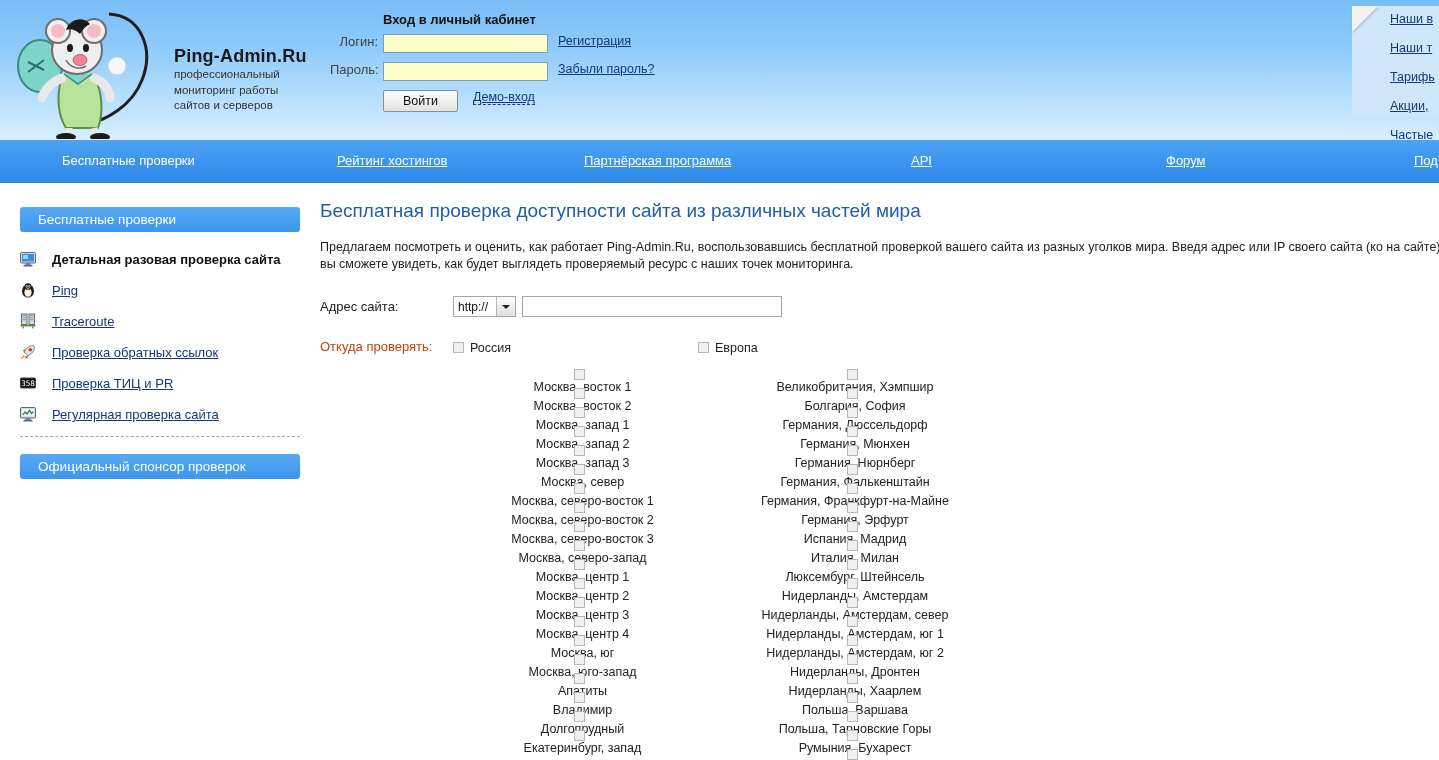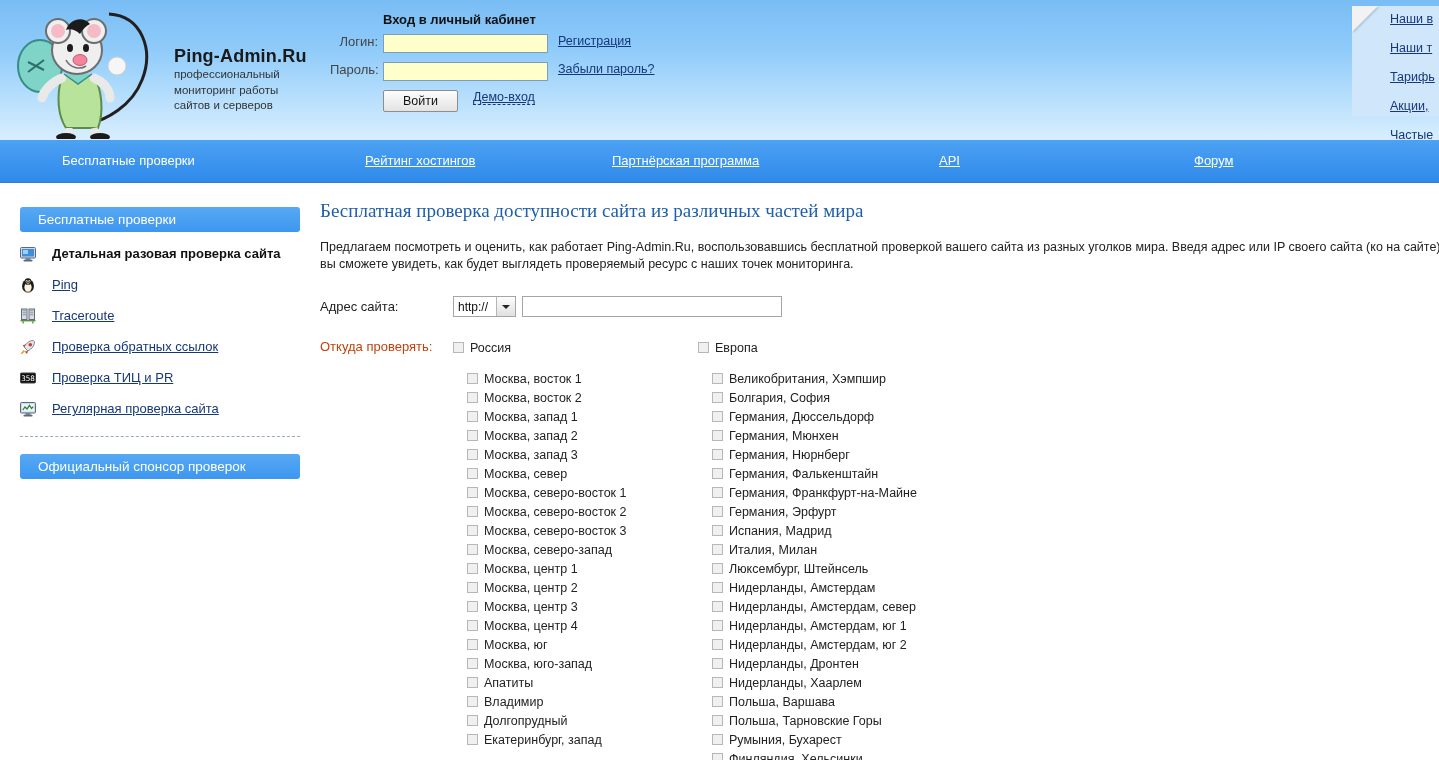--- a/index.html
+++ b/index.html
@@ -56,48 +56,48 @@
   
   .nav{
     position:relative;width:1439px;height:42px;
     background:linear-gradient(to bottom,#4da2f2 0%,#3d95ef 50%,#2f8ae9 100%);
     border-bottom:1px solid #2d7fd6;
   }
   .nav-inner{position:relative;height:42px;}
   .nav-item{
     position:absolute;top:13px;font-size:13px;color:#ffffff;white-space:nowrap;
   }
-  .nav-item.link{margin-left:28px;}
+  .nav-item.link{}
   .nav-item.current{font-weight:normal;text-decoration:none;}
 
   
   .page{position:relative;width:1439px;height:578px;background:#fff;}
 
   
   .sidebar{position:absolute;left:20px;top:24px;width:280px;}
   .side-head{
     width:280px;height:25px;line-height:25px;border-radius:3px;
     background:linear-gradient(to bottom,#56a9f3,#3d96ef);
     color:#fff;font-size:13.5px;padding-left:18px;box-sizing:border-box;
   }
   .side-list{margin-top:14px;}
-  .side-item{display:flex;align-items:flex-start;height:21px;margin-bottom:10px;}
+  .side-item{display:flex;align-items:flex-end;height:21px;margin-bottom:10px;}
   .side-ico{width:24px;height:16px;margin-right:8px;flex:none;position:relative;}
   .side-text{font-size:13px;color:#16387a;text-decoration:underline;}
   .side-text.static{color:#111;font-weight:bold;text-decoration:none;}
   .dashed-sep{margin-top:14px;width:280px;border-top:1px dashed #9ab;}
   .sponsor-head{
     margin-top:17px;width:280px;height:25px;line-height:25px;border-radius:3px;
     background:linear-gradient(to bottom,#56a9f3,#3d96ef);
     color:#fff;font-size:13.5px;padding-left:18px;box-sizing:border-box;
   }
 
   
   .main{position:absolute;left:320px;top:0;width:1119px;}
-  .page-title{font-size:19px;color:#1f5fa8;margin-top:17px;font-weight:normal;font-family:Liberation Serif, serif;}
+  .page-title{font-size:19px;color:#1f5fa8;margin-top:17px;font-weight:normal;}
   .lead{font-size:12.5px;color:#222;line-height:17px;margin-top:17px;width:1140px;}
 
   .form-row{display:flex;align-items:center;margin-top:23px;}
   .form-label{width:133px;font-size:13px;color:#222;}
   .proto-select{
     width:63px;height:21px;font-size:12px;box-sizing:border-box;
     font-family:"Liberation Sans",sans-serif;
     border:1px solid #a6a6a6;background:#fff;color:#111;padding-left:4px;
     -webkit-appearance:none;appearance:none;
     position:relative;
@@ -116,21 +116,21 @@
     font-family:"Liberation Sans",sans-serif;
   }
 
   .where-row{display:flex;margin-top:21px;}
   .where-label{width:133px;font-size:13px;color:#c2410c;padding-top:1px;}
   .cols{display:flex;}
   .col{width:245px;}
   .col2{width:300px;}
   .cb-row{display:flex;align-items:center;height:19px;}
   .cb-row.group{margin-bottom:12px;}
-  .cb-row.child{padding-left:14px;}
+  .cb-row.child{padding-left:14px;flex-direction:column;}
   .cb{
     width:11px;height:11px;flex:none;margin-right:6px;
     border:1px solid #b7b7b7;background:#f0f0f0;box-sizing:border-box;cursor:pointer;
   }
   .cb-label{font-size:12.5px;color:#222;white-space:nowrap;cursor:default;}
 </style>
 </head>
 <body>
 
 <div class="header">

